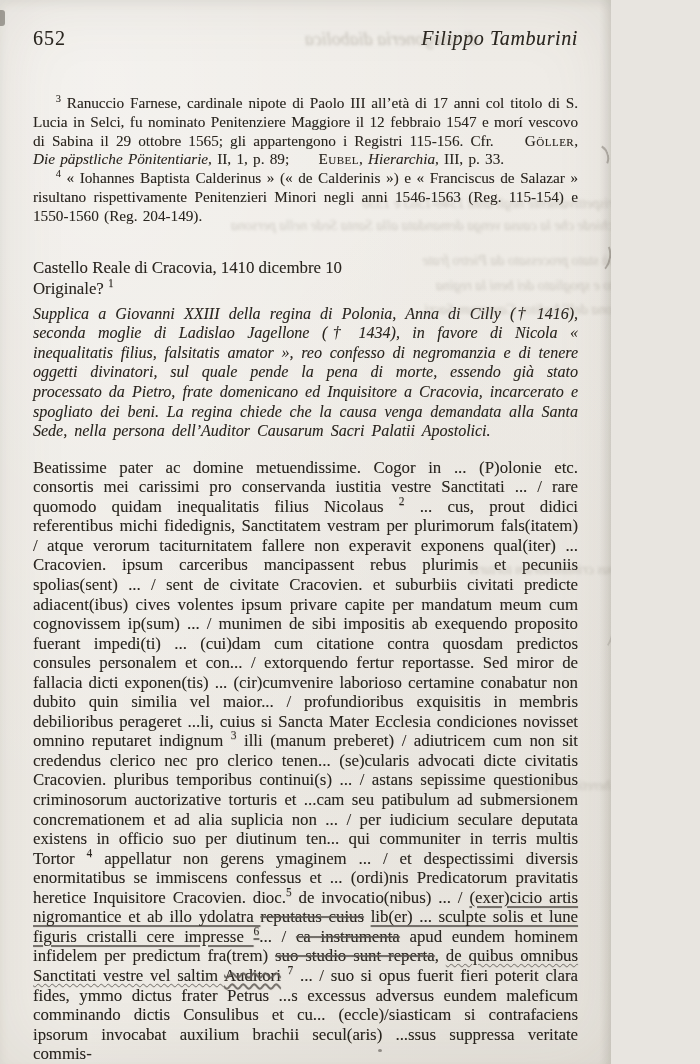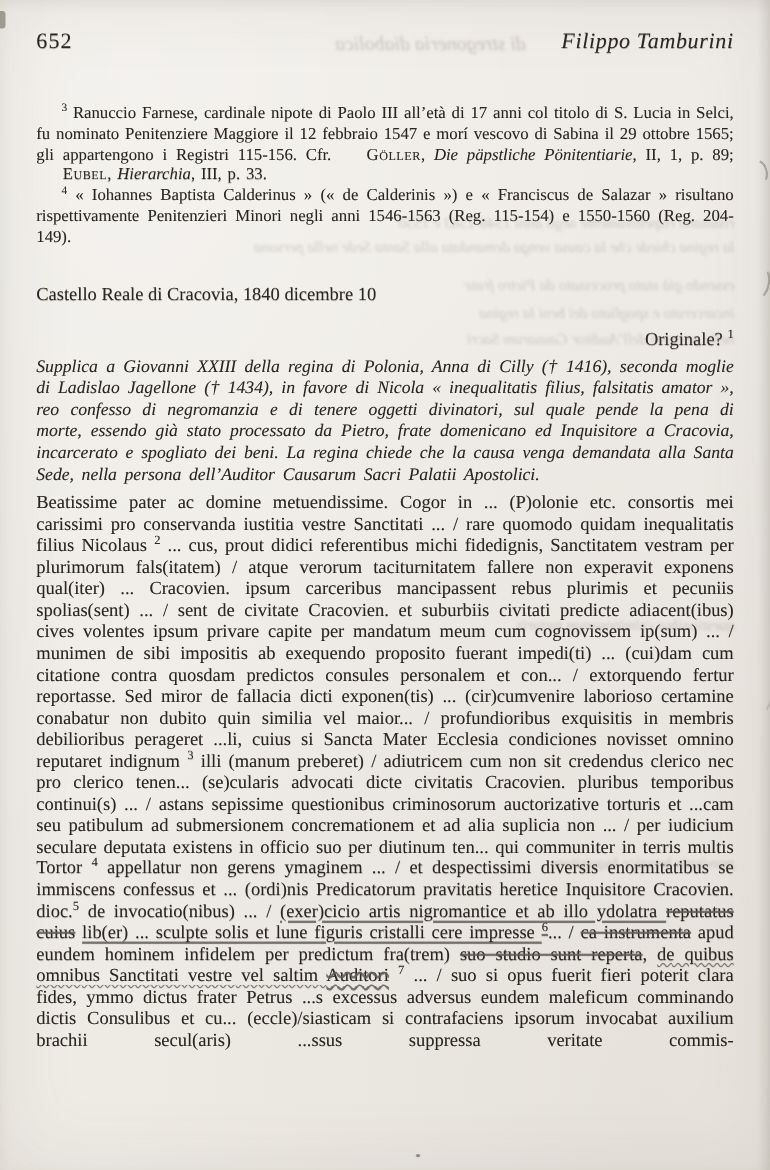--- a/index.html
+++ b/index.html
@@ -1,18 +1,18 @@
 <!DOCTYPE html>
 <html><head>
 <meta charset="utf-8">
 <style>
   html,body{margin:0;padding:0;background:#e8e5e0;}
   body{width:700px;height:1064px;overflow:hidden;}
   .page{
-    position:relative;width:700px;height:1064px;box-sizing:border-box;
+    position:relative;width:611px;height:1064px;box-sizing:border-box;
     padding:26px 33px 0 33px;
     font-family:"Liberation Serif","DejaVu Serif",serif;
     color:#29251f;
     background:
       radial-gradient(ellipse at 18% 8%, rgba(255,255,255,.30), transparent 55%),
       radial-gradient(ellipse at 85% 95%, rgba(120,108,90,.07), transparent 60%),
       linear-gradient(#efece7,#eeebe5);
     box-shadow:inset 0 0 70px rgba(95,85,68,.10), inset 0 4px 10px rgba(95,85,68,.08);
     overflow:hidden;
     text-shadow:0.2px 0.2px 0.4px rgba(55,48,40,.30);
@@ -21,26 +21,26 @@
   .running-head{display:flex;justify-content:space-between;align-items:baseline;font-size:20px;line-height:24px;}
   .page-num{letter-spacing:1px;}
   .running-title{font-style:italic;letter-spacing:0.6px;text-align:right;}
   
   .footnotes{margin-top:44px;font-size:15.2px;line-height:18.8px;text-align:justify;word-spacing:1.5px;}
   .fn{margin:0;text-indent:1.5em;}
   
   .doc-head{margin-top:31px;font-size:16.8px;line-height:21px;}
   .doc-head p{margin:0;}
   .doc-head .date-line{margin-top:8px;}
-  .doc-head .orig{margin-top:20px;text-align:right;}
+  .doc-head .orig{margin-top:0;}
   
   .summary{margin-top:5px;}
   .summary p{margin:0;font-style:italic;font-size:16px;line-height:19.6px;text-align:justify;word-spacing:3px;}
   
-  .body-text{margin-top:6px;}
+  .body-text{margin-top:17px;}
   .body-text p{margin:0;font-size:16.8px;line-height:19.55px;text-align:justify;text-align-last:justify;word-spacing:1.5px;}
   
   .sup{vertical-align:super;font-size:68%;line-height:0;}
   .it{font-style:italic;}
   .sc{font-variant:small-caps;letter-spacing:0.5px;margin-left:24px;}
   .ul{text-decoration:underline;text-decoration-color:rgba(98,94,88,.78);text-decoration-thickness:1.8px;text-underline-offset:2.5px;}
   .ulw{text-decoration:underline;text-decoration-style:wavy;text-decoration-color:rgba(98,94,88,.70);text-decoration-thickness:1.2px;text-underline-offset:2px;}
   .st{text-decoration:line-through;text-decoration-color:rgba(98,94,88,.78);text-decoration-thickness:1.8px;}
   .ulw.st{text-decoration-line:underline line-through;text-decoration-style:wavy;}
   
@@ -91,21 +91,21 @@
     <span class="page-num">652</span>
     <span class="running-title">Filippo Tamburini</span>
   </header>
 
   <section class="footnotes">
     <p class="fn"><span class="sup">3</span><span> Ranuccio Farnese, cardinale nipote di Paolo III all’età di 17 anni col titolo di S. Lucia in Selci, fu nominato Penitenziere Maggiore il 12 febbraio 1547 e morí vescovo di Sabina il 29 ottobre 1565; gli appartengono i Registri 115-156. Cfr. </span><span class="sc">Göller</span><span>, </span><span class="it">Die päpstliche Pönitentiarie</span><span>, II, 1, p. 89; </span><span class="sc">Eubel</span><span>, </span><span class="it">Hierarchia</span><span>, III, p. 33.</span></p>
     <p class="fn"><span class="sup">4</span><span> « Iohannes Baptista Calderinus » (« de Calderinis ») e « Franciscus de Salazar » risultano rispettivamente Penitenzieri Minori negli anni 1546-1563 (Reg. 115-154) e 1550-1560 (Reg. 204-149).</span></p>
   </section>
 
   <section class="doc-head">
-    <p class="date-line">Castello Reale di Cracovia, 1840 dicembre 10</p>
+    <p class="date-line">Castello Reale di Cracovia, 1410 dicembre 10</p>
     <p class="orig"><span>Originale? </span><span class="sup">1</span></p>
   </section>
 
   <section class="summary">
     <p>Supplica a Giovanni XXIII della regina di Polonia, Anna di Cilly († 1416), seconda moglie di Ladislao Jagellone († 1434), in favore di Nicola « inequalitatis filius, falsitatis amator », reo confesso di negromanzia e di tenere oggetti divinatori, sul quale pende la pena di morte, essendo già stato processato da Pietro, frate domenicano ed Inquisitore a Cracovia, incarcerato e spogliato dei beni. La regina chiede che la causa venga demandata alla Santa Sede, nella persona dell’Auditor Causarum Sacri Palatii Apostolici.</p>
   </section>
 
   <section class="body-text">
     <p><span>Beatissime pater ac domine metuendissime. Cogor in ... (P)olonie etc. consortis mei carissimi pro conservanda iustitia vestre Sanctitati ... / rare quomodo quidam inequalitatis filius Nicolaus </span><span class="sup">2</span><span> ... cus, prout didici referentibus michi fidedignis, Sanctitatem vestram per plurimorum fals(itatem) / atque verorum taciturnitatem fallere non experavit exponens qual(iter) ... Cracovien. ipsum carceribus mancipassent rebus plurimis et pecuniis spolias(sent) ... / sent de civitate Cracovien. et suburbiis civitati predicte adiacent(ibus) cives volentes ipsum privare capite per mandatum meum cum cognovissem ip(sum) ... / munimen de sibi impositis ab exequendo proposito fuerant impedi(ti) ... (cui)dam cum citatione contra quosdam predictos consules personalem et con... / extorquendo fertur reportasse. Sed miror de fallacia dicti exponen(tis) ... (cir)cumvenire laborioso certamine conabatur non dubito quin similia vel maior... / profundioribus exquisitis in membris debilioribus perageret ...li, cuius si Sancta Mater Ecclesia condiciones novisset omnino reputaret indignum </span><span class="sup">3</span><span> illi (manum preberet) / adiutricem cum non sit credendus clerico nec pro clerico tenen... (se)cularis advocati dicte civitatis Cracovien. pluribus temporibus continui(s) ... / astans sepissime questionibus criminosorum auctorizative torturis et ...cam seu patibulum ad submersionem concremationem et ad alia suplicia non ... / per iudicium seculare deputata existens in officio suo per diutinum ten... qui communiter in terris multis Tortor </span><span class="sup">4</span><span> appellatur non gerens ymaginem ... / et despectissimi diversis enormitatibus se immiscens confessus et ... (ordi)nis Predicatorum pravitatis heretice Inquisitore Cracovien. dioc.</span><span class="sup">5</span><span> de invocatio(nibus) ... / </span><span class="ul">(exer)cicio artis nigromantice et ab illo ydolatra </span><span class="st">reputatus cuius</span><span> </span><span class="ul">lib(er) ... sculpte solis et lune figuris cristalli cere impresse </span><span class="sup ul">6</span><span>... / </span><span class="st">ca instrumenta</span><span> apud eundem hominem infidelem per predictum fra(trem) </span><span class="st">suo studio sunt reperta</span><span>, </span><span class="ulw">de quibus omnibus Sanctitati vestre vel saltim </span><span class="ulw st">Auditori</span><span> </span><span class="sup">7</span><span> ... / suo si opus fuerit fieri poterit clara fides, ymmo dictus frater Petrus ...s excessus adversus eundem maleficum comminando dictis Consulibus et cu... (eccle)/siasticam si contrafaciens ipsorum invocabat auxilium brachii secul(aris) ...ssus suppressa veritate commis-</span></p>
   </section>

